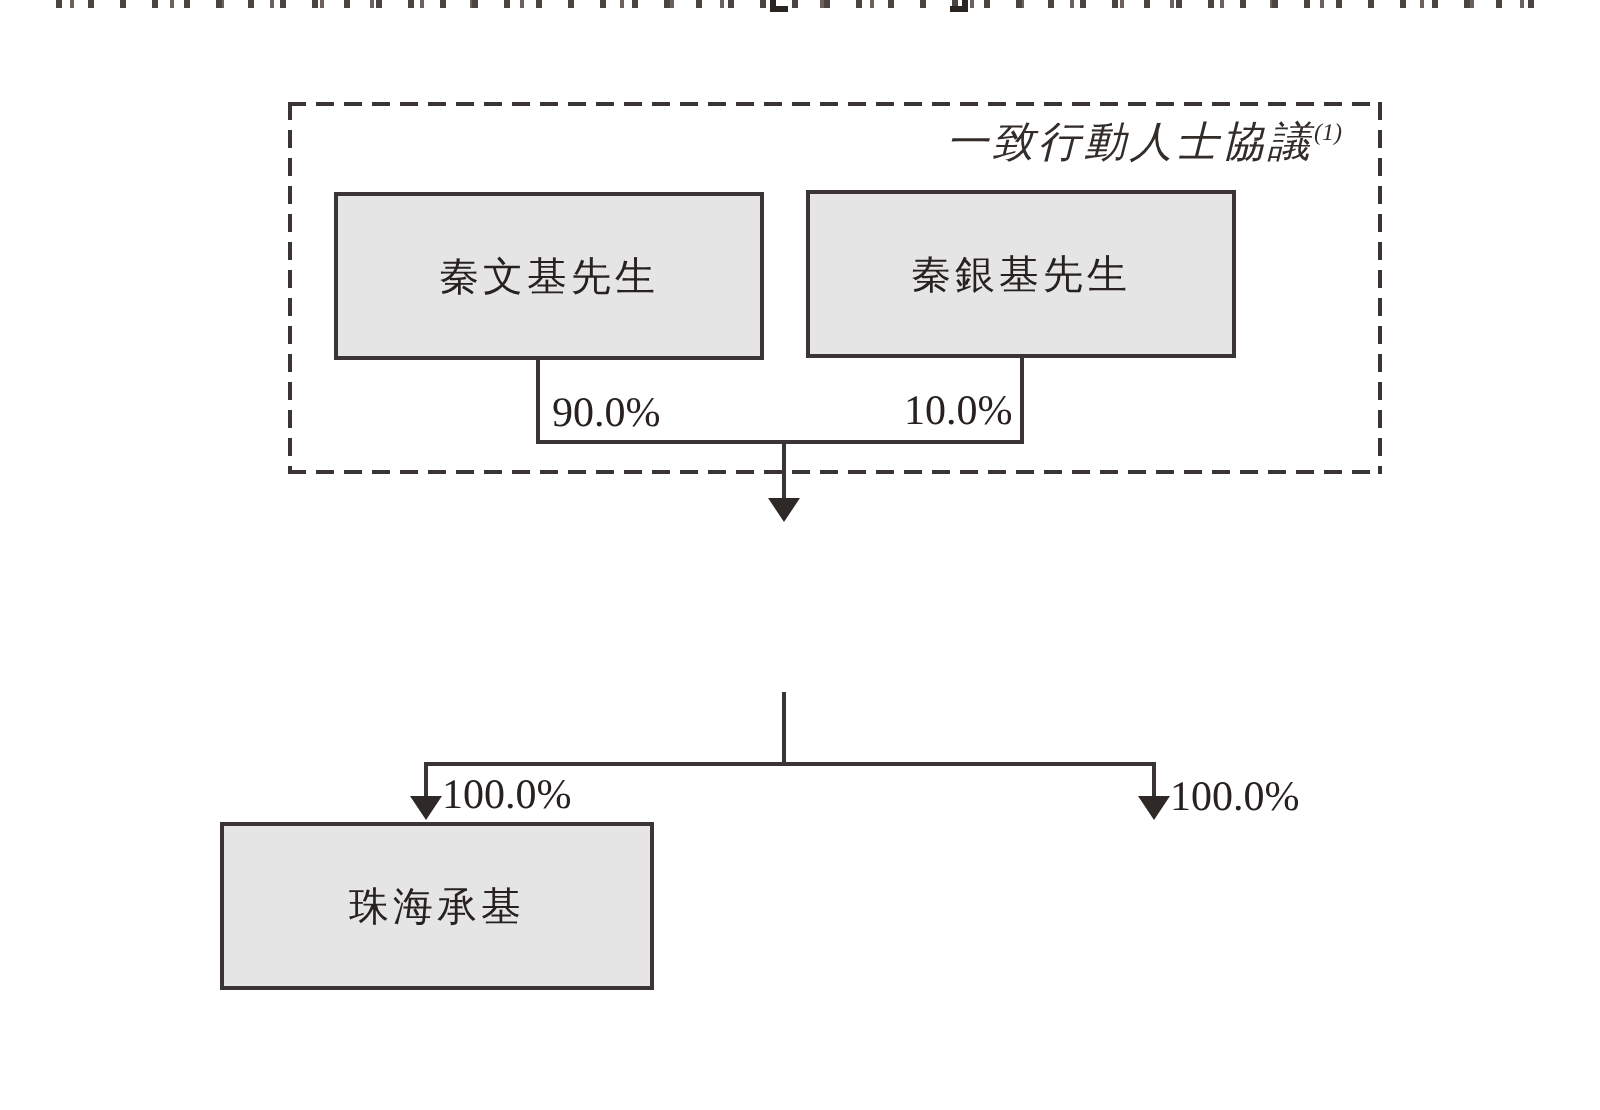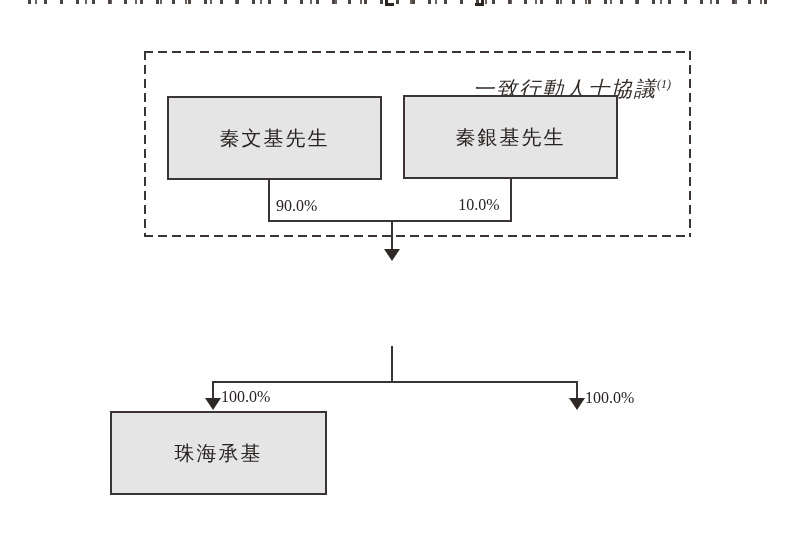--- a/index.html
+++ b/index.html
@@ -38,21 +38,21 @@
   .group { position: absolute; left: 144px; top: 51px; width: 547px; height: 186px; }
   .dash-h {
     position: absolute; height: 2px; left: 0; width: 100%;
     background-image: repeating-linear-gradient(90deg, #3a3534 0 9px, transparent 9px 14px);
   }
   .dash-v {
     position: absolute; width: 2px; top: 0; height: 100%;
     background-image: repeating-linear-gradient(180deg, #3a3534 0 9px, transparent 9px 14px);
   }
   .group-label {
-    position: absolute; top: 24px; right: 20px;
+    position: absolute; top: 6px; right: 20px;
     font-style: italic;
     font-size: 21px;
     letter-spacing: 2px;
     color: #332d2a;
     white-space: nowrap;
   }
   .group-label sup { font-size: 12px; letter-spacing: 0; }
 
   
   .node {
@@ -93,21 +93,21 @@
     border-right: 8px solid transparent;
     border-top: 12px solid #2e2927;
   }
   .a-company   { left: 384px; top: 249px; }
   .a-sub-left  { left: 205px; top: 398px; }
   .a-sub-right { left: 569px; top: 398px; }
 
   
   .pct {
     position: absolute;
-    font-size: 16px;
+    font-size: 21px;
     line-height: 20px;
     color: #272220;
     white-space: nowrap;
   }
   .pct-90        { left: 276px; top: 196px; }
   .pct-10        { left: 452px; top: 195px; width: 54px; text-align: center; }
   .pct-100-left  { left: 221px; top: 387px; }
   .pct-100-right { left: 585px; top: 388px; }
 </style>
 </head>

